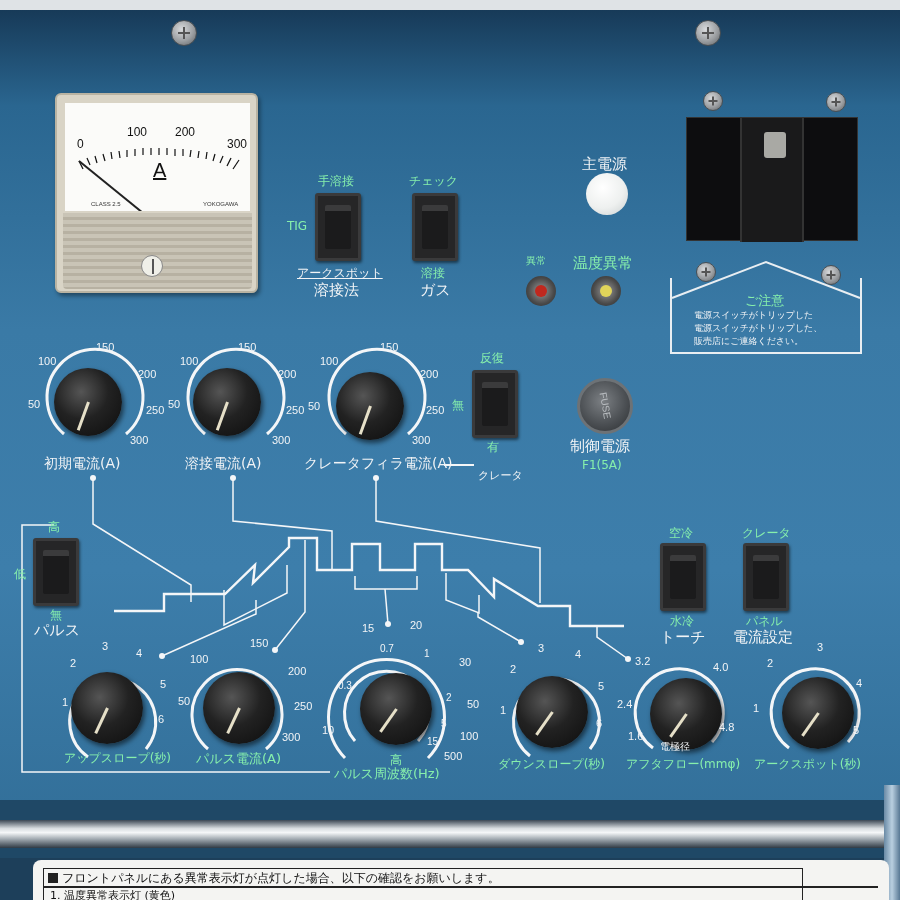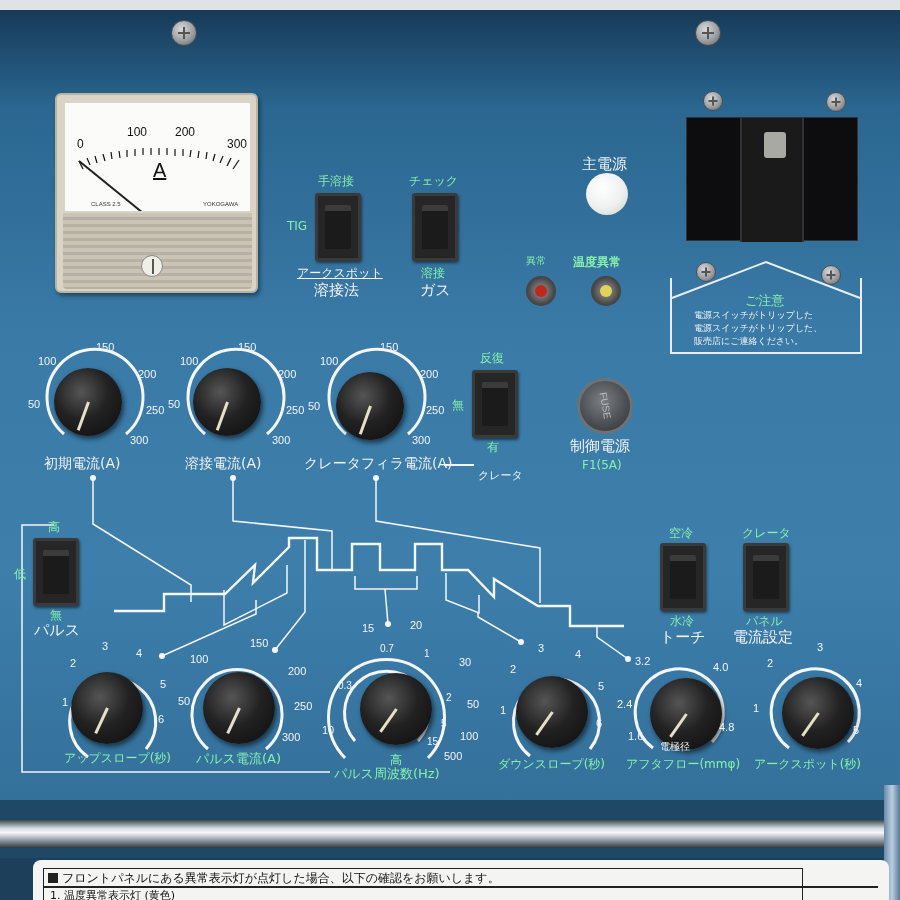--- a/index.html
+++ b/index.html
@@ -141,21 +141,21 @@
   </div>
 <span class="abs lbl" style="left:421px;top:265px;">溶接</span>
 <span class="abs lbl-lg" style="left:420px;top:281px;">ガス</span>
 
 <span class="abs lbl-lg" style="left:582px;top:155px;">主電源</span>
 <div class="abs lamp-main"></div>
 <span class="abs lbl" style="left:526px;top:254px;font-size:10px;">異常</span>
 <div class="abs lamp" style="left:526px;top:276px;">
     <div class="bulb" style="background:#c0281e;"></div>
   </div>
-<span class="abs lbl" style="left:573px;top:254px;font-size:12px;font-weight:bold;">温度異常</span>
+<span class="abs lbl" style="left:573px;top:254px;font-size:15px;">温度異常</span>
 <div class="abs lamp" style="left:591px;top:276px;">
     <div class="bulb" style="background:#e1d45a;"></div>
   </div>
 
 <div class="abs breaker">
   <div class="core">
       <div class="lever"></div>
     </div>
 </div>
 <svg class="overlay" width="900" height="900" style="pointer-events:none;">

